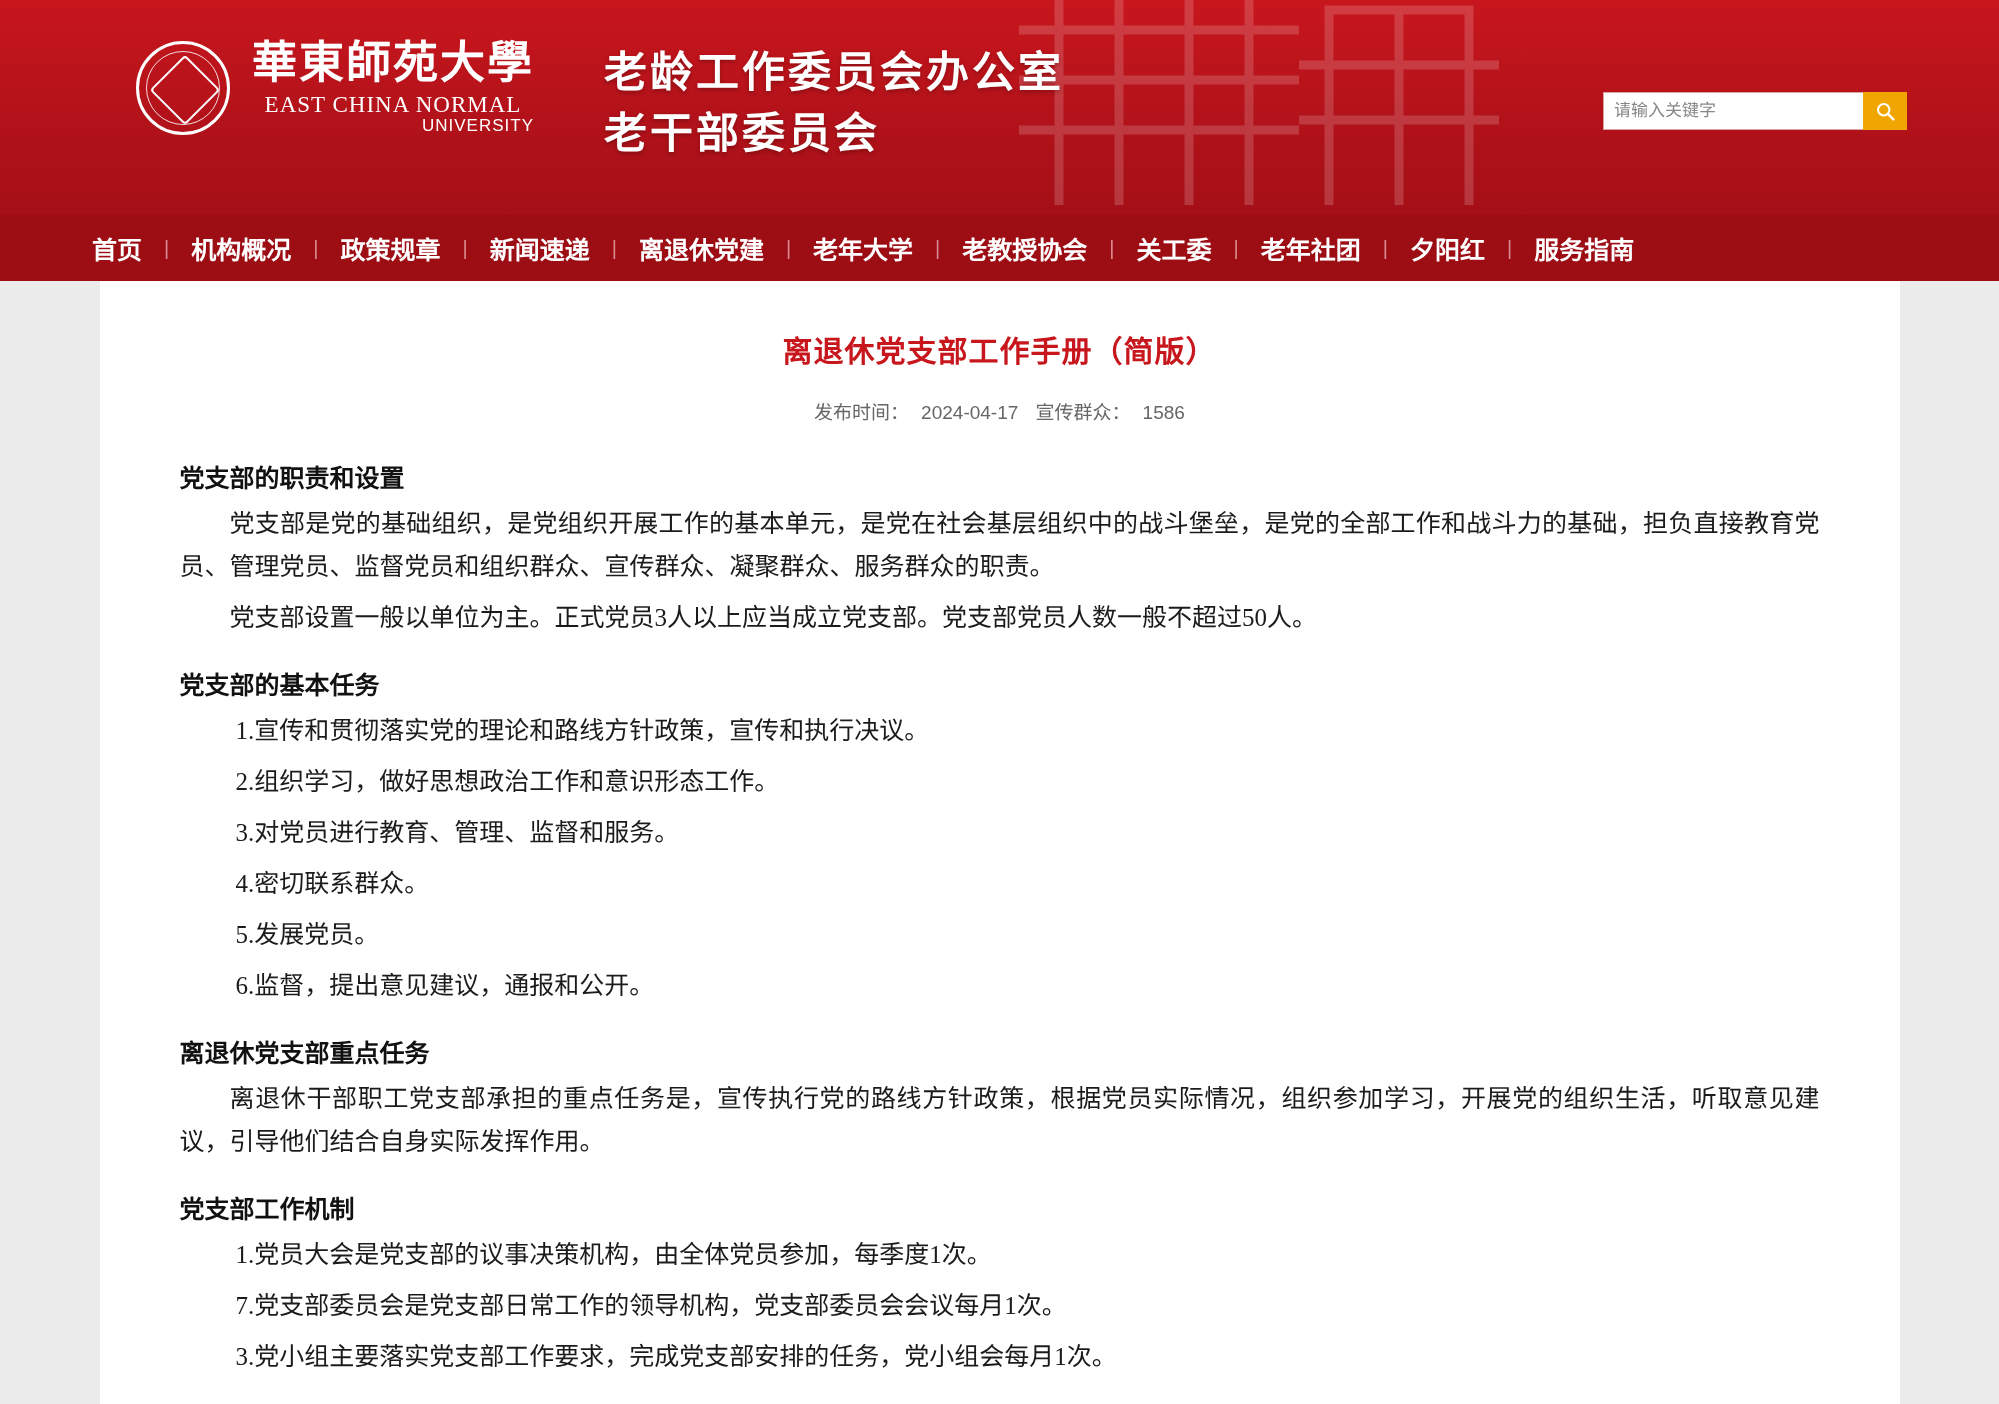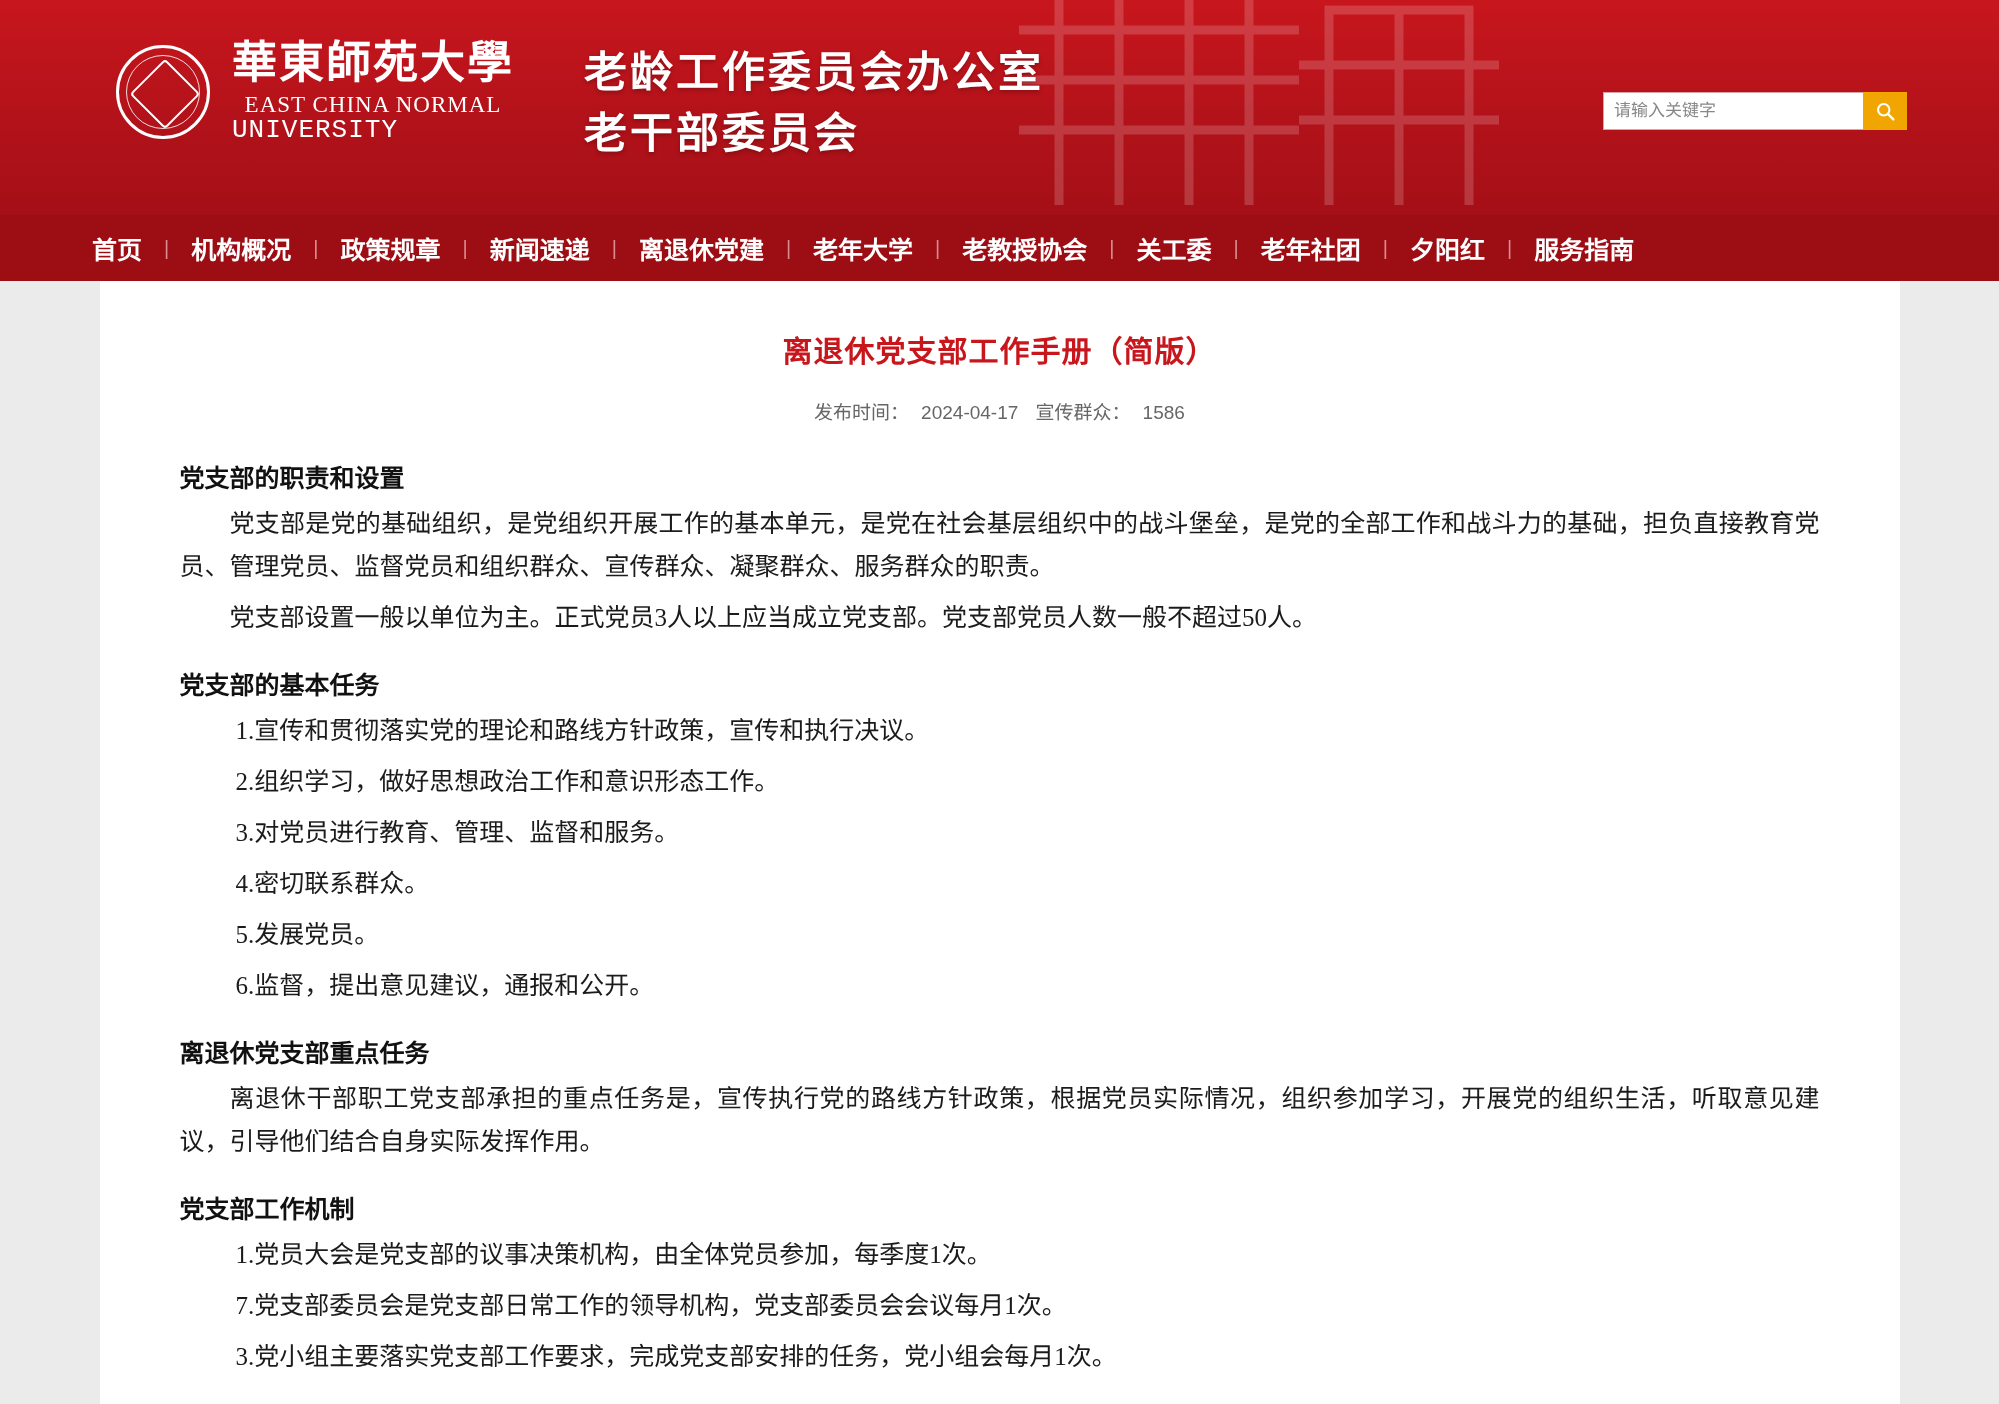--- a/index.html
+++ b/index.html
@@ -12,20 +12,21 @@
     font-family: "Liberation Sans", "DejaVu Sans", sans-serif;
     color: #222;
   }
 
   
   .header {
     position: relative;
     height: 215px;
     background: linear-gradient(180deg, #c8161d 0%, #b3121a 55%, #a50f17 100%);
     overflow: hidden;
+    padding-left: 20px;
   }
   .header-deco {
     position: absolute;
     right: 480px;
     top: -30px;
     width: 520px;
     height: 260px;
     opacity: 0.30;
     pointer-events: none;
   }
@@ -86,24 +87,24 @@
   }
   .school-name .en {
     font-family: "Liberation Serif", "DejaVu Serif", serif;
     font-size: 23px;
     letter-spacing: 1px;
     margin-top: 5px;
     text-align: center;
     white-space: nowrap;
   }
   .school-name .en2 {
-    font-family: Liberation Mono, monospace;
-    font-size: 26px;
+    font-family: Liberation Sans, sans-serif;
+    font-size: 17px;
     letter-spacing: 1px;
-    text-align: left;
+    text-align: right;
     white-space: nowrap;
   }
   .office-title {
     margin-left: 70px;
     margin-top: 42px;
     color: #fff;
     font-family: "Liberation Serif", "DejaVu Serif", serif;
     font-weight: bold;
     font-size: 43px;
     line-height: 1.42;

